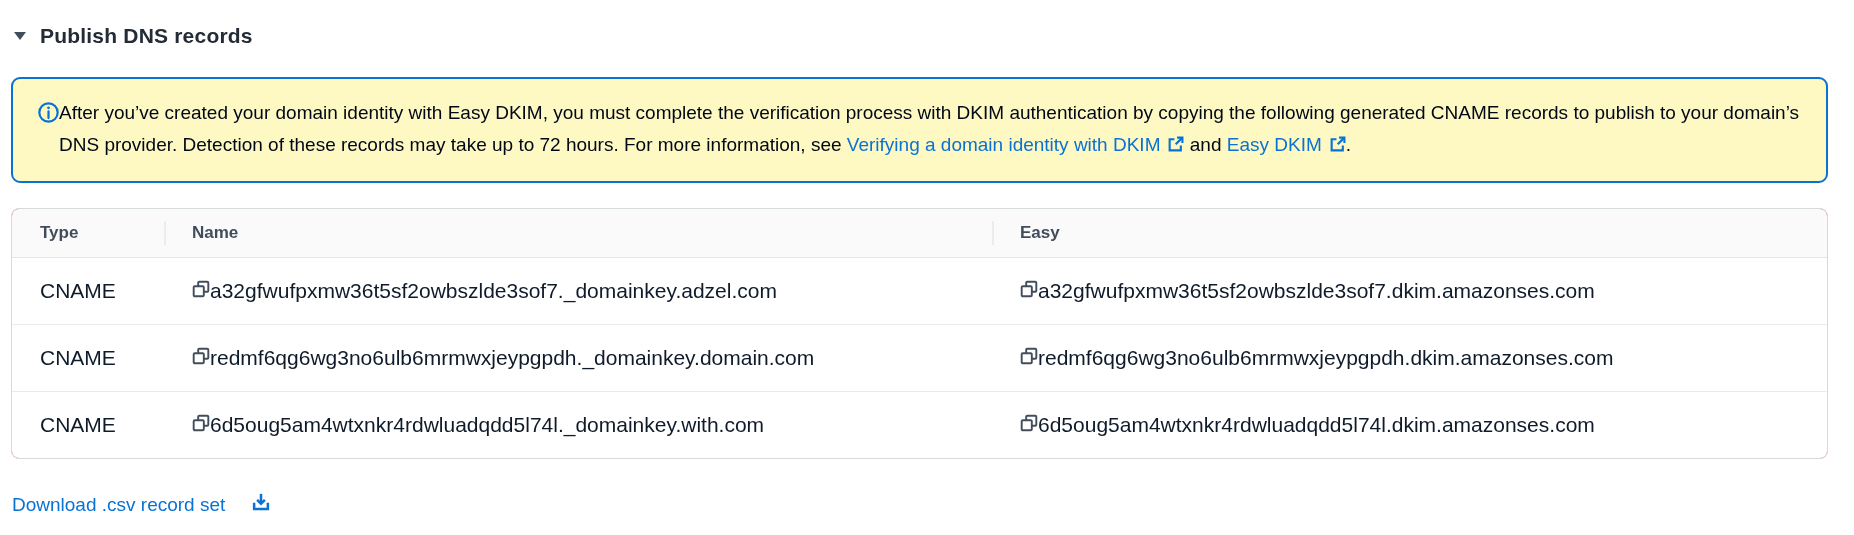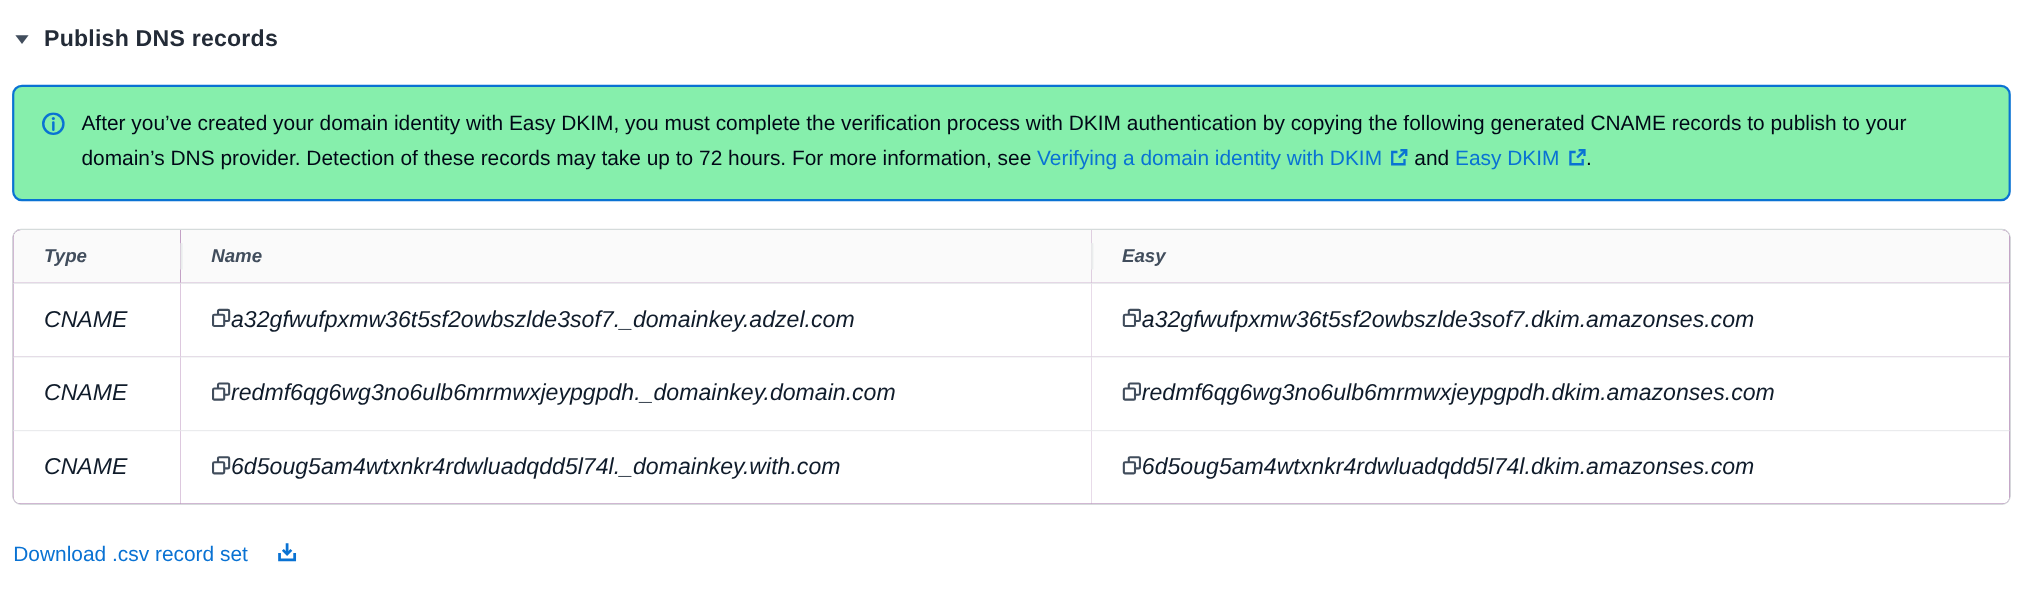--- a/index.html
+++ b/index.html
@@ -21,40 +21,39 @@
   }
   .caret { display: inline-flex; }
   .section-title {
     font-size: 21px; font-weight: bold; color: #232b37; letter-spacing: .2px;
   }
 
   
   .alert {
     margin-top: 29px;
     border: 2px solid #0972d3;
-    background: #86efac;
+    background: #fef9c3;
     border-radius: 9px;
     padding: 18px 26px 18px 25px;
-    display: flex; align-items: flex-start; gap: 15px;
+    display: flex; align-items: flex-start; gap: 0;
   }
   .alert-icon { flex: 0 0 auto; margin-top: 5px; }
   .alert-text { font-size: 19px; line-height: 32px; color: #000716; }
   .alert a, .dl a {
     color: #0972d3; text-decoration: none; cursor: pointer;
   }
   .ext-icon { display: inline-block; vertical-align: -2px; margin-left: 7px; }
 
   
   .table-card {
     margin-top: 25px;
     border: 1px solid #d5dbdb;
     border-radius: 8px;
     overflow: hidden;
-    background: #701a75;
-    font-style: italic;
+    background: #ef4444;
   }
   table { width: 100%; border-collapse: collapse; table-layout: fixed; }
   thead th {
     background: #fafafa;
     height: 48px;
     text-align: left;
     font-size: 17px; font-weight: bold; color: #414d5c;
     padding: 0 0 0 28px;
     border-bottom: 1px solid #e4e7e9;
     position: relative;

